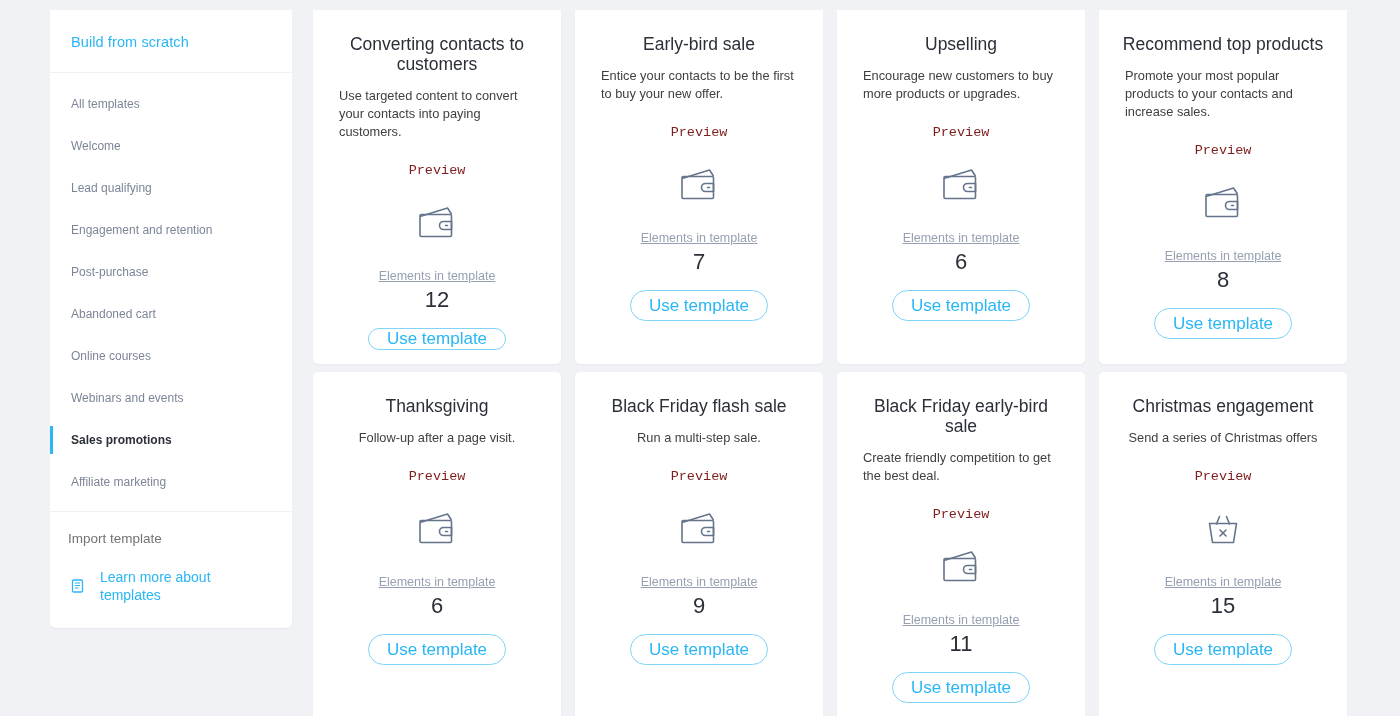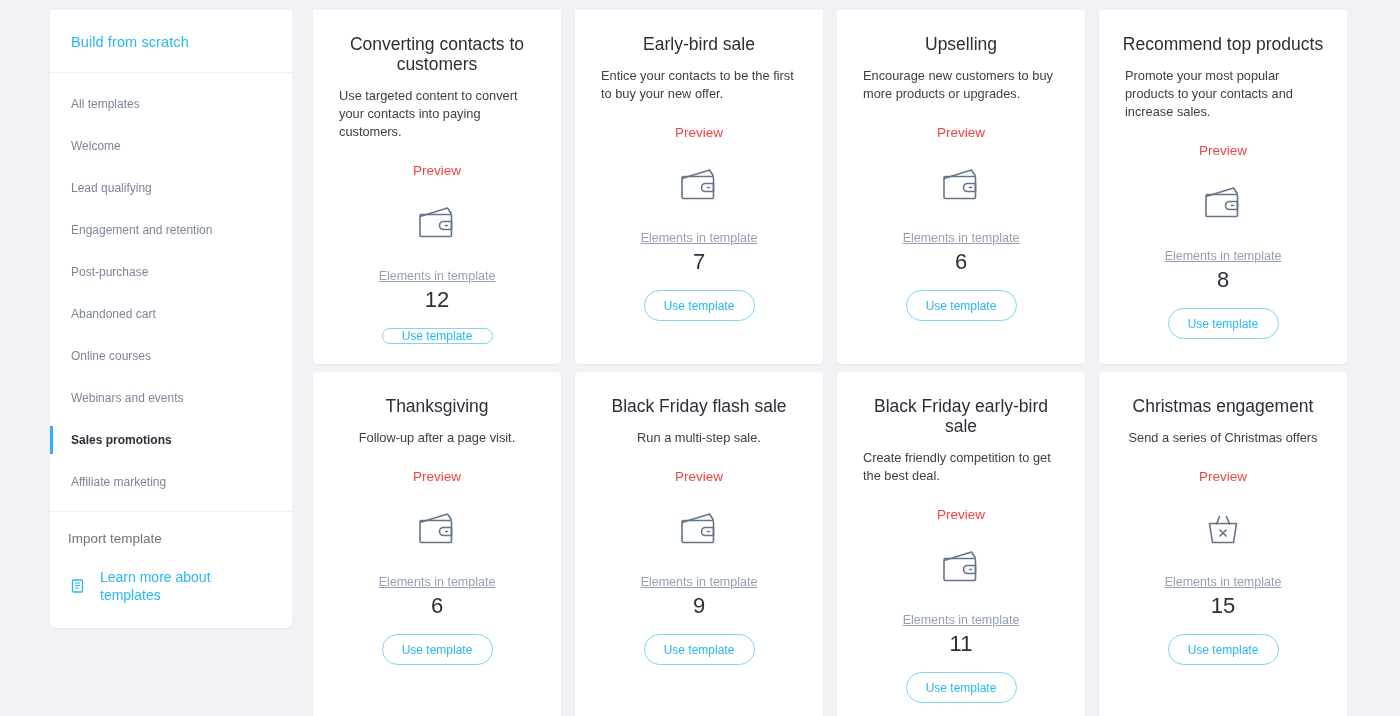--- a/index.html
+++ b/index.html
@@ -162,24 +162,25 @@
     color: #404040;
     text-align: left;
     margin-top: 13px;
     max-width: 196px;
     flex: 0 0 auto;
   }
 
   .preview-link {
     font-size: 13.5px;
     line-height: 18px;
-    color: #ef4444;
+    color: #7f1d1d;
     margin-top: 21px;
     cursor: pointer;
     text-decoration: none;
+    font-family: Liberation Mono, monospace;
   }
 
   .card-icon {
     margin-top: 22px;
     width: 46px;
     height: 46px;
     display: flex;
     align-items: center;
     justify-content: center;
   }
@@ -202,21 +203,21 @@
 
   .use-template-btn {
     margin-top: 14px;
     min-width: 111px;
     height: 31px;
     padding: 0 18px;
     border: 1px solid #7fd4f7;
     border-radius: 16px;
     background: #ffffff;
     color: #29b6f6;
-    font-size: 12px;
+    font-size: 17px;
     font-family: "Liberation Sans", sans-serif;
     cursor: pointer;
     display: flex;
     align-items: center;
     justify-content: center;
   }
 </style>
 </head>
 <body>
 

